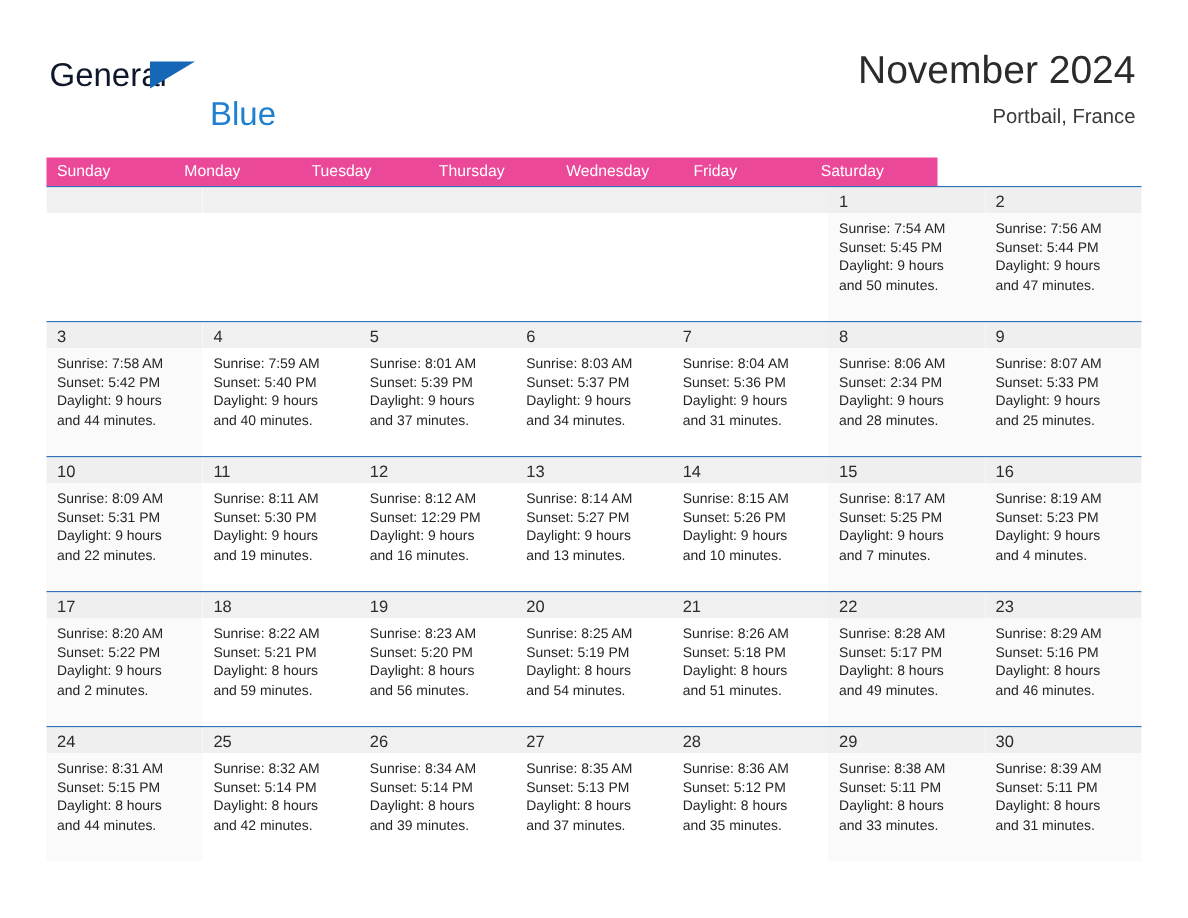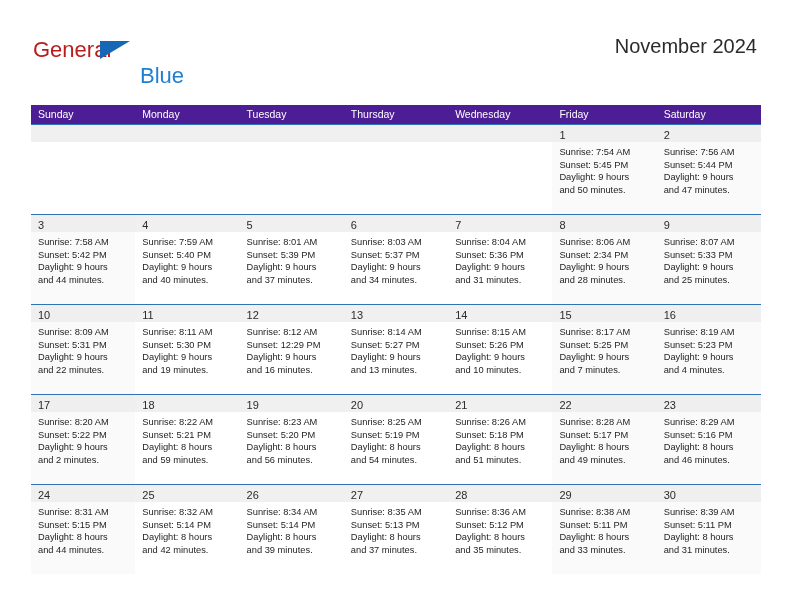--- a/index.html
+++ b/index.html
@@ -40,21 +40,21 @@
   .logo-row1 {
     position: relative;
     font-size: 22px;
     line-height: 24px;
     color: #2a2a2a;
     letter-spacing: 0px;
     height: 24px;
   }
   .logo-word-general {
     font-size: 22px;
-    color: #b91c1c;
+    color: #0f172a;
   }
   .logo-triangle {
     position: absolute;
     left: 67px;
     top: 3px;
     width: 0;
     height: 0;
     border-left: 30px solid #1667b6;
     border-bottom: 18px solid transparent;
   }
@@ -70,21 +70,21 @@
     margin-left: 48px;
   }
 
   .title-block {
     position: absolute;
     right: 35px;
     top: 30px;
     text-align: right;
   }
   .cal-title {
-    font-size: 20px;
+    font-size: 26px;
     line-height: 32px;
     color: #2b2b2b;
     font-weight: normal;
     margin: 0;
     white-space: nowrap;
   }
   .cal-subtitle {
     font-size: 13.5px;
     line-height: 20px;
     color: #3a3a3a;
@@ -94,22 +94,22 @@
 
   
   .calendar {
     position: absolute;
     left: 31px;
     top: 105px;
     width: 730px;
   }
   .weekday-head {
     display: flex;
-    width: 730px;
-    background: #4c1d95;
+    width: 594px;
+    background: #ec4899;
     height: 19px;
   }
   .weekday-cell {
     flex: 1 1 0;
     color: #ffffff;
     font-size: 10.5px;
     line-height: 19px;
     padding-left: 7px;
     white-space: nowrap;
     overflow: hidden;
@@ -167,20 +167,21 @@
         <span class="logo-word-general">General</span>
         <span class="logo-triangle"></span>
       </div>
       <div class="logo-row2">
         <span class="logo-word-blue">Blue</span>
       </div>
     </div>
 
     <div class="title-block">
       <h1 class="cal-title">November 2024</h1>
+      <div class="cal-subtitle">Portbail, France</div>
     </div>
 
   </div>
 
   <div class="calendar">
 
     <div class="weekday-head">
       <div class="weekday-cell">Sunday</div>
       <div class="weekday-cell">Monday</div>
       <div class="weekday-cell">Tuesday</div>

